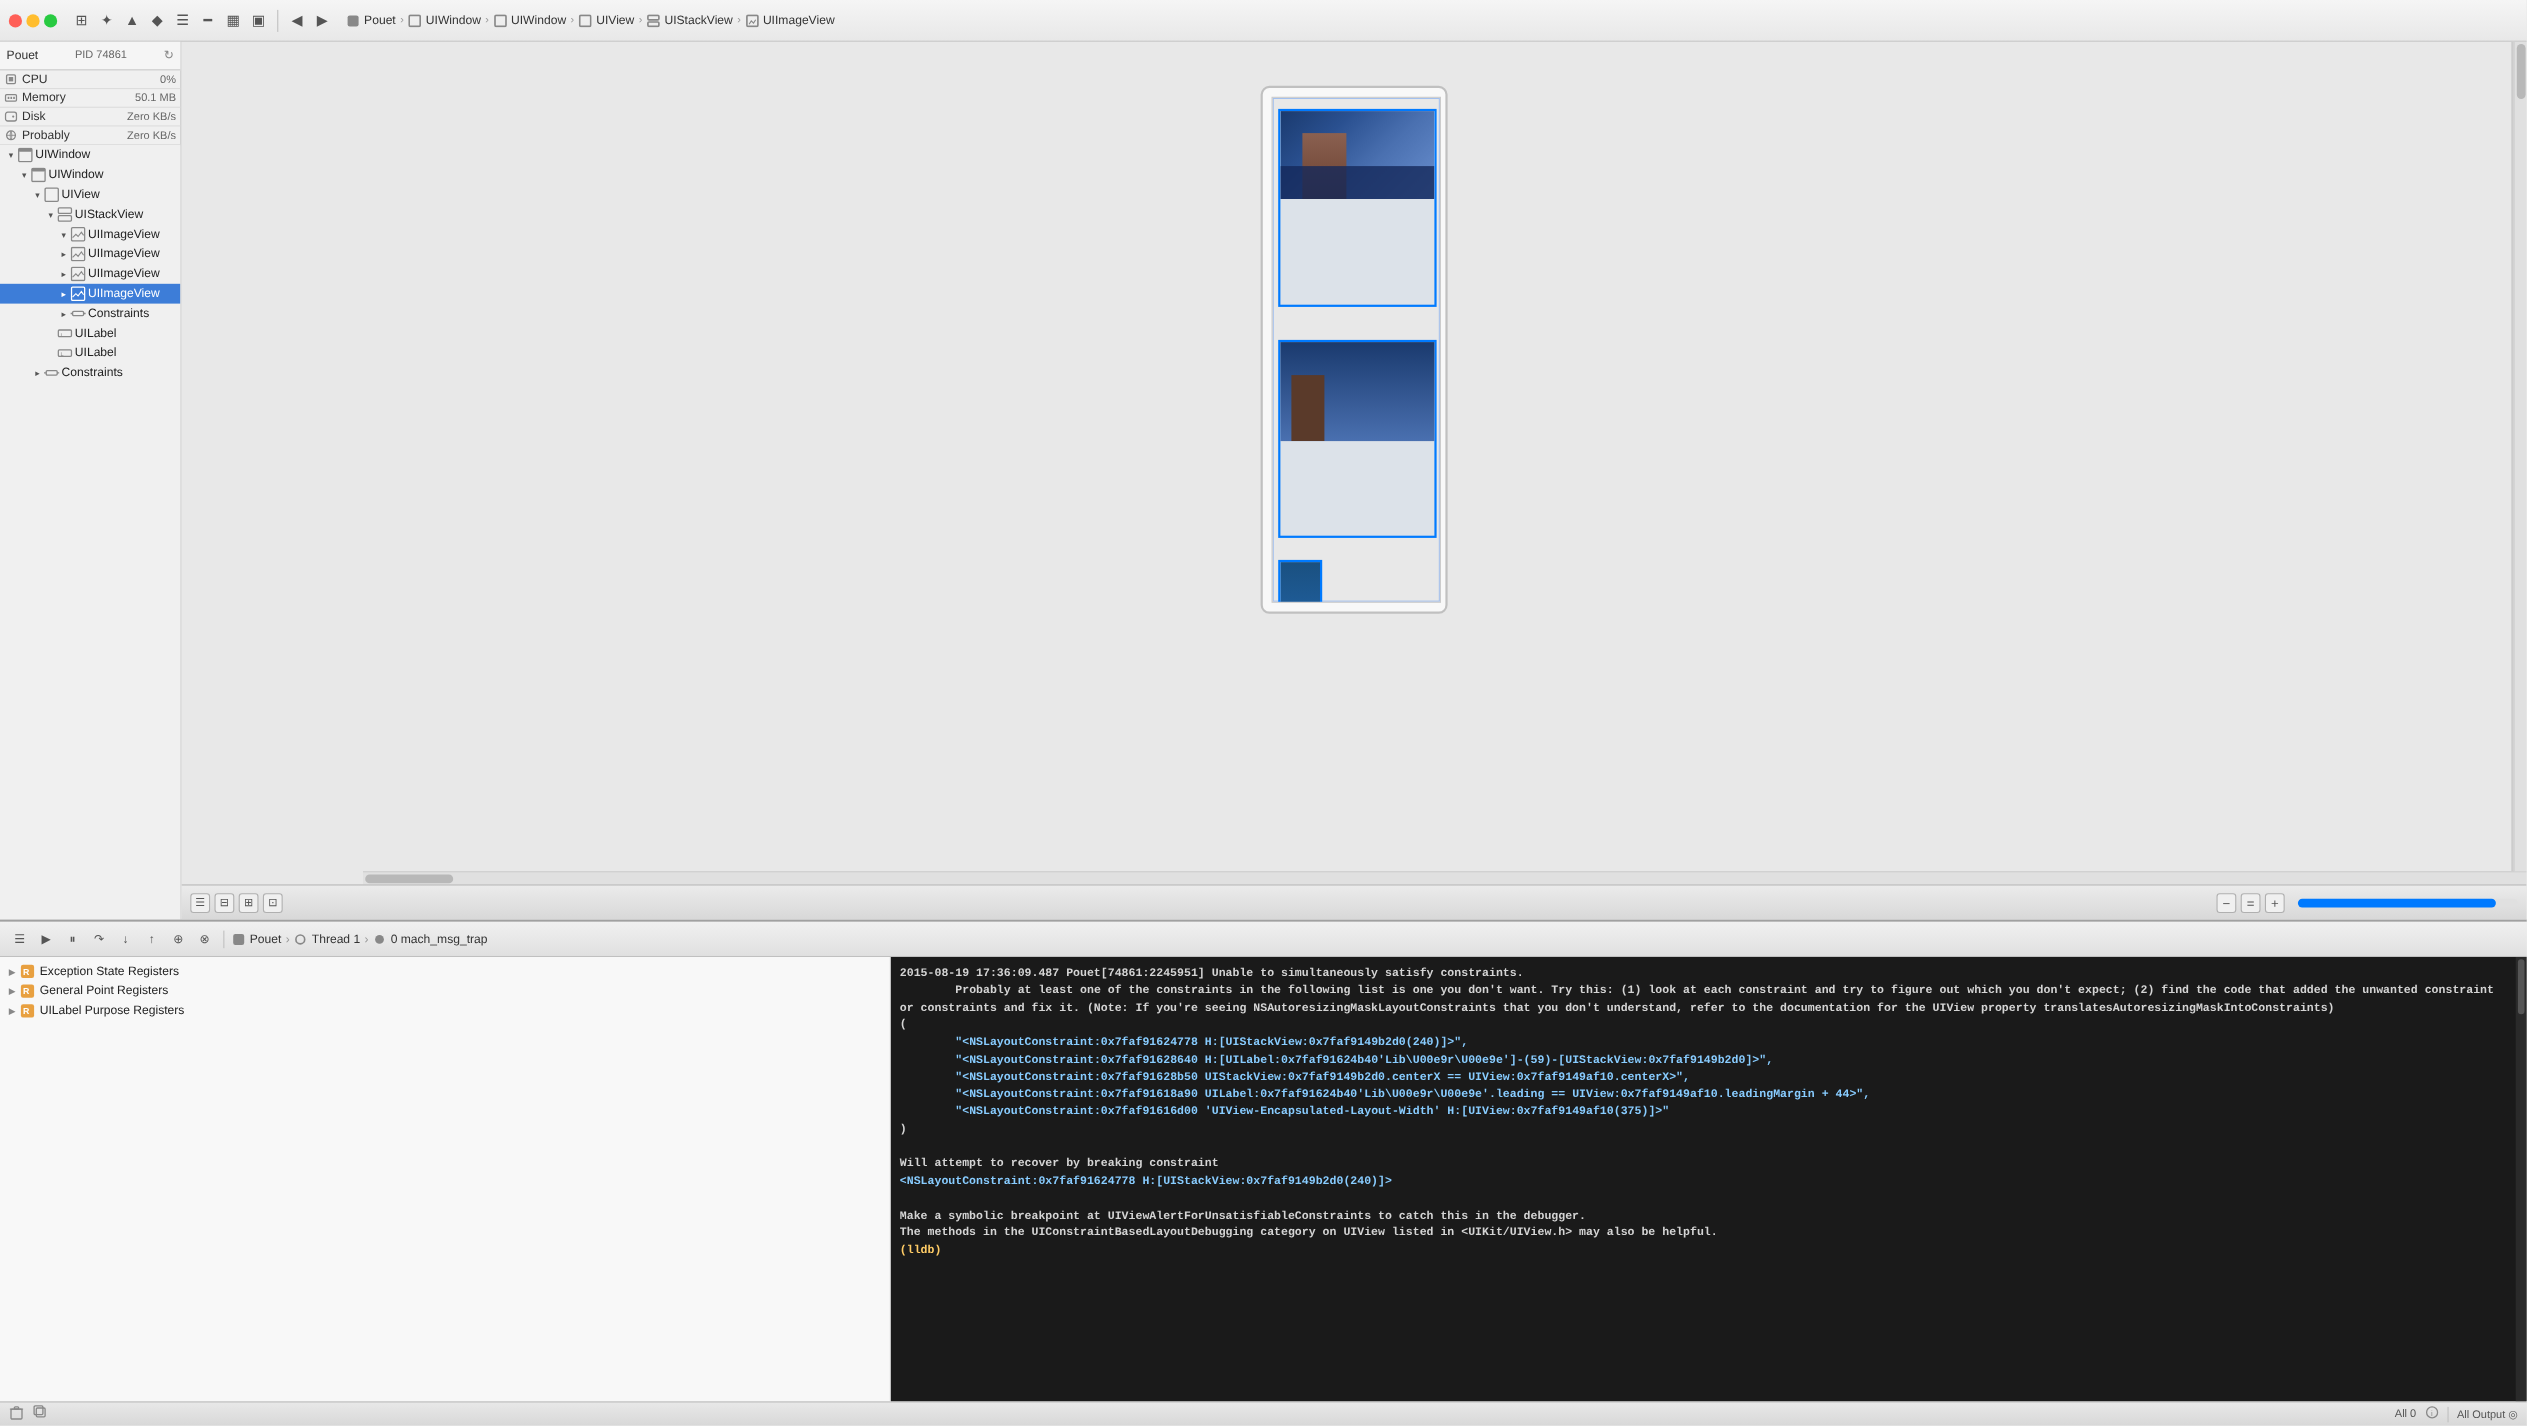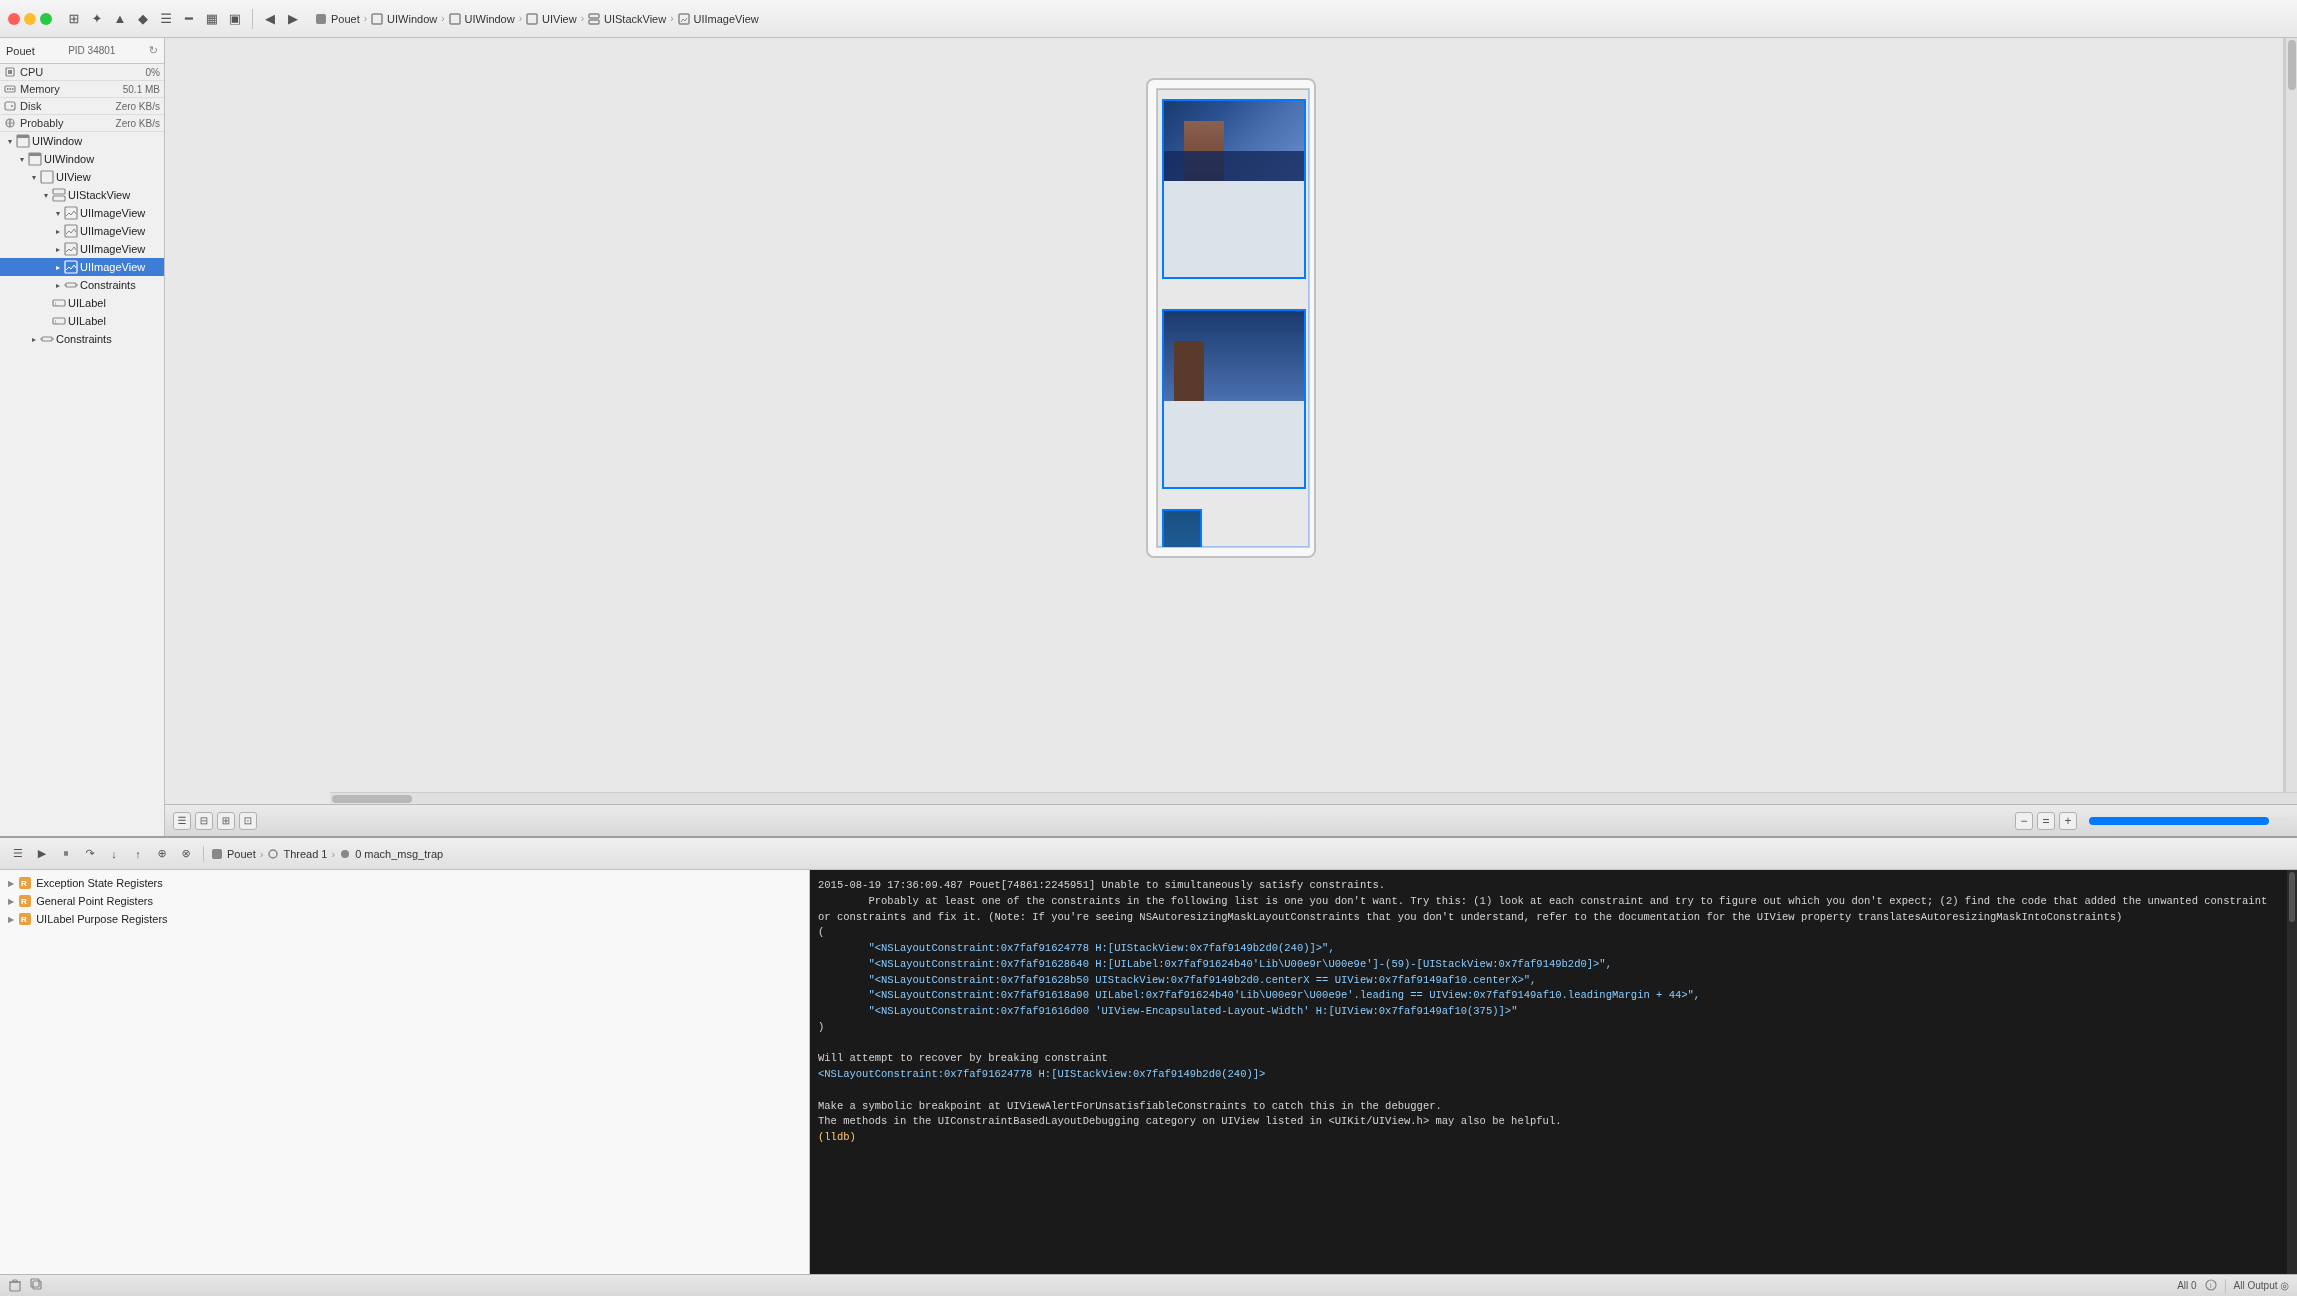--- a/index.html
+++ b/index.html
@@ -231,21 +231,21 @@
   </div>
 </div>
 
 <div class="main-container" style="height: calc(1296px - 38px - 460px); min-height: 400px;">
 
   <div class="left-sidebar">
 
     <div class="process-section">
       <div class="process-row">
         <span style="font-size:11px; font-weight:500; color:#333;">Pouet</span>
-        <span style="font-size:10px; color:#666;">PID 34801</span>
+        <span style="font-size:10px; color:#666;">PID 74861</span>
         <span style="font-size:11px; color:#888; cursor:pointer;">↻</span>
       </div>
     </div>
 
     <div class="metric-row">
       <span style="display:flex; align-items:flex-start; gap:4px;">
         <svg width="12" height="12" viewBox="0 0 12 12">
             <rect x="2" y="2" width="8" height="8" rx="1" fill="none" stroke="#888" stroke-width="1.2"></rect>
             <rect x="4" y="4" width="4" height="4" fill="#888"></rect>
           </svg>
@@ -519,21 +519,21 @@
       <div class="debug-tree-item">
         <span style="font-size:8px; margin-right:4px; color:#888;">▶</span>
         <svg width="14" height="14" viewBox="0 0 14 14" style="margin-right:4px;">
             <rect x="1" y="1" width="12" height="12" rx="2" fill="#e8a040"></rect>
             <text x="3" y="10" font-size="8" fill="white" font-weight="bold">R</text>
           </svg>
         <span class="debug-item-text">UILabel Purpose Registers</span>
       </div>
     </div>
 
-    <div class="debug-right" style="position:relative; padding-right:12px;">
+    <div class="debug-right" style="position:relative; padding-right:12px;font-weight:bold;">
       <div id="debug-output-text" style="white-space:pre-wrap; font-family:'Menlo','Courier New',monospace; font-size:10.5px; line-height:1.5;"><span style="color: rgb(212, 212, 212);">2015-08-19 17:36:09.487 Pouet[74861:2245951] Unable to simultaneously satisfy constraints.
 </span><span style="color: rgb(212, 212, 212);">	Probably at least one of the constraints in the following list is one you don't want. Try this: (1) look at each constraint and try to figure out which you don't expect; (2) find the code that added the unwanted constraint or constraints and fix it. (Note: If you're seeing NSAutoresizingMaskLayoutConstraints that you don't understand, refer to the documentation for the UIView property translatesAutoresizingMaskIntoConstraints)
 </span><span style="color: rgb(212, 212, 212);">(
 </span><span style="color: rgb(136, 204, 255);">	"&lt;NSLayoutConstraint:0x7faf91624778 H:[UIStackView:0x7faf9149b2d0(240)]&gt;",
 </span><span style="color: rgb(136, 204, 255);">	"&lt;NSLayoutConstraint:0x7faf91628640 H:[UILabel:0x7faf91624b40'Lib\U00e9r\U00e9e']-(59)-[UIStackView:0x7faf9149b2d0]&gt;",
 </span><span style="color: rgb(136, 204, 255);">	"&lt;NSLayoutConstraint:0x7faf91628b50 UIStackView:0x7faf9149b2d0.centerX == UIView:0x7faf9149af10.centerX&gt;",
 </span><span style="color: rgb(136, 204, 255);">	"&lt;NSLayoutConstraint:0x7faf91618a90 UILabel:0x7faf91624b40'Lib\U00e9r\U00e9e'.leading == UIView:0x7faf9149af10.leadingMargin + 44&gt;",
 </span><span style="color: rgb(136, 204, 255);">	"&lt;NSLayoutConstraint:0x7faf91616d00 'UIView-Encapsulated-Layout-Width' H:[UIView:0x7faf9149af10(375)]&gt;"
 </span><span style="color: rgb(212, 212, 212);">)
 </span><span style="color: rgb(212, 212, 212);">

